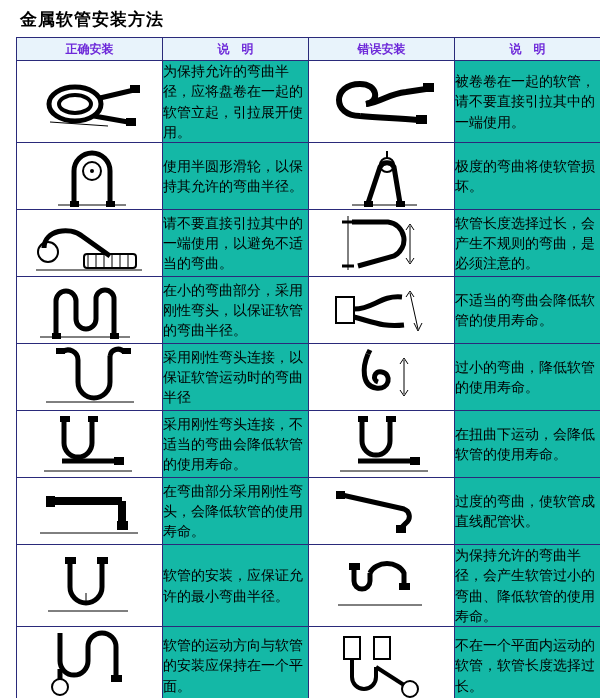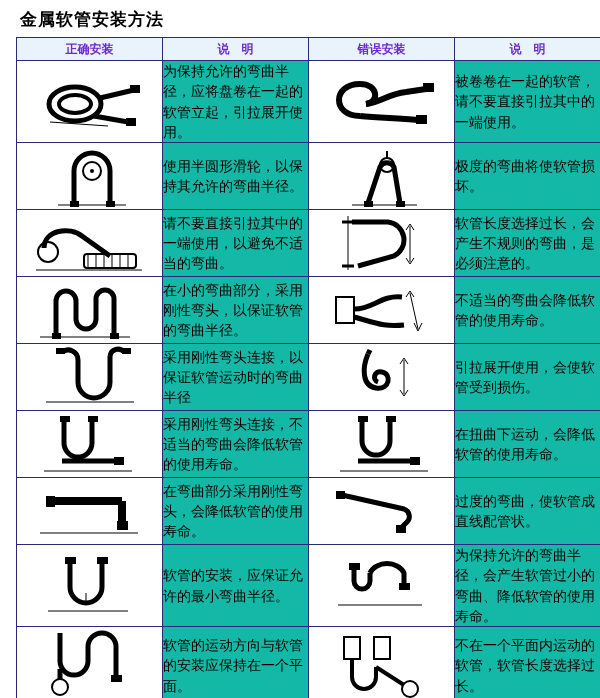--- a/index.html
+++ b/index.html
@@ -177,21 +177,21 @@
           <span class="fig">
             <svg width="128" height="62" viewBox="0 0 128 62">
               <path d="M50 8 C44 22 44 40 58 42 C72 44 74 28 64 26 C56 24 54 34 60 36" fill="none" stroke="#000" stroke-width="5"></path>
               <path d="M50 8 L52 4" stroke="#000" stroke-width="5"></path>
               <line x1="86" y1="14" x2="86" y2="48" stroke="#000" stroke-width="1"></line>
               <path d="M82 18 L86 12 L90 18" fill="none" stroke="#000"></path>
               <path d="M82 44 L86 50 L90 44" fill="none" stroke="#000"></path>
             </svg>
           </span>
         </td>
-        <td class="txt">引拉展开使用，会使软管受到损伤。</td>
+        <td class="txt">过小的弯曲，降低软管的使用寿命。</td>
       </tr>
 
       <tr>
         <td class="img">
           <span class="fig">
             <svg width="128" height="62" viewBox="0 0 128 62">
               <path d="M38 8 L38 30 A14 14 0 0 0 66 30 L66 8" fill="none" stroke="#000" stroke-width="5"></path>
               <line x1="34" y1="6" x2="44" y2="6" stroke="#000" stroke-width="6"></line>
               <line x1="62" y1="6" x2="72" y2="6" stroke="#000" stroke-width="6"></line>
               <path d="M36 48 L92 48" stroke="#000" stroke-width="5"></path>

